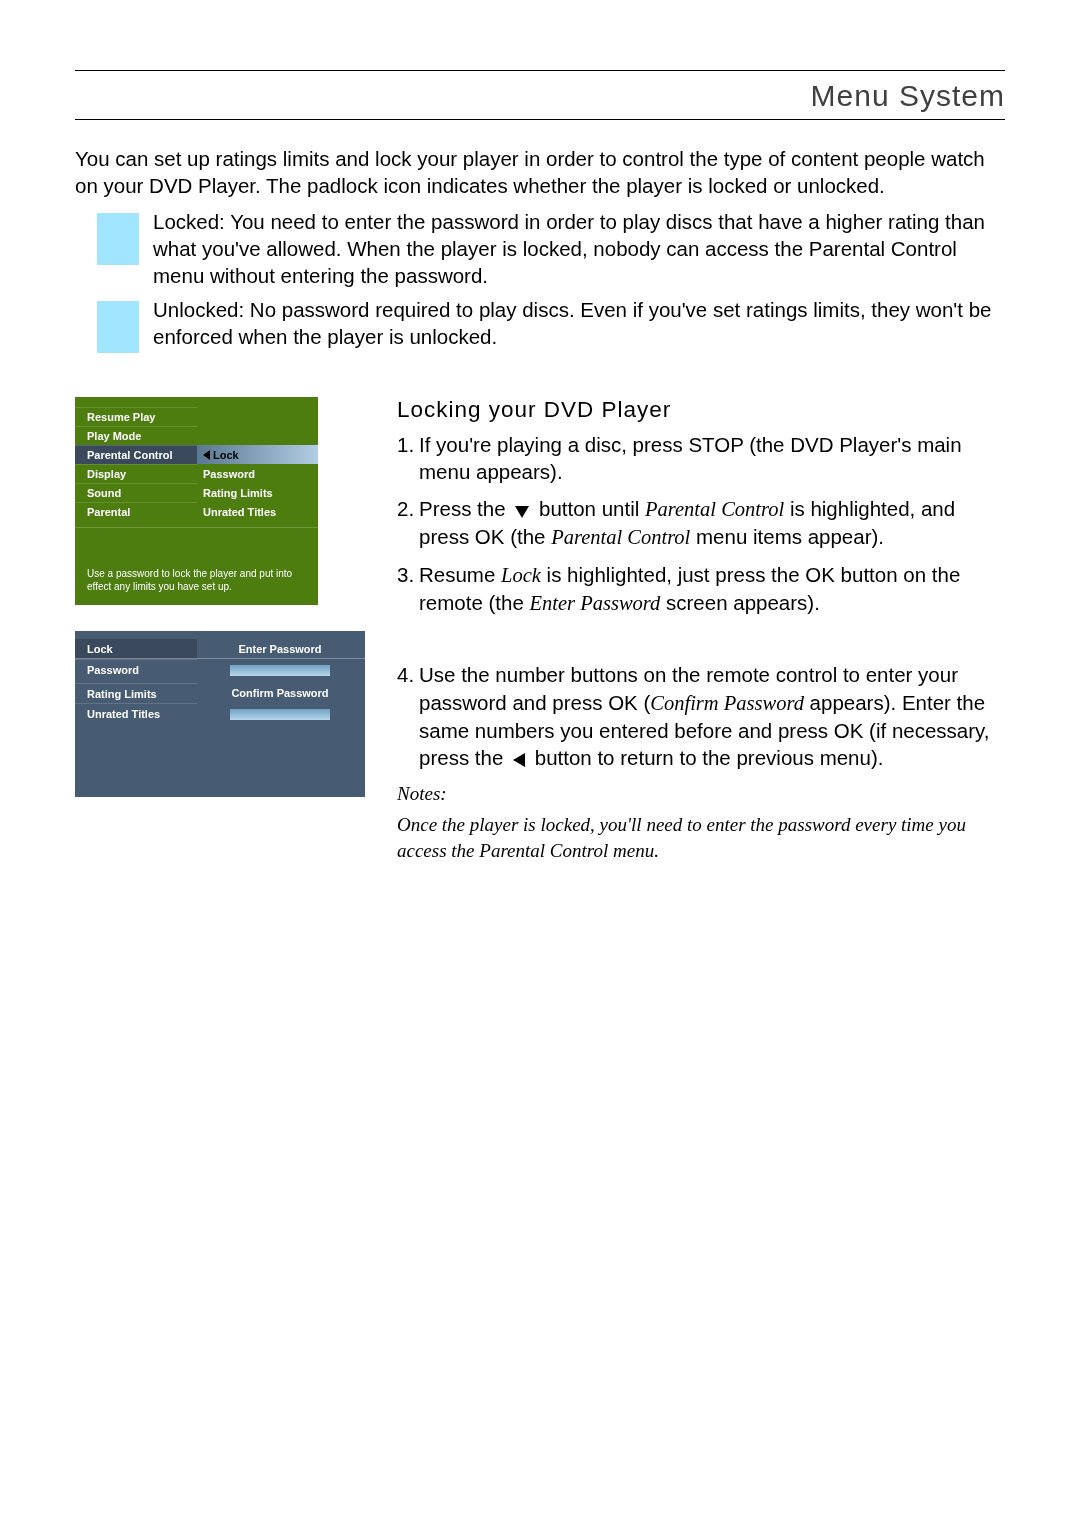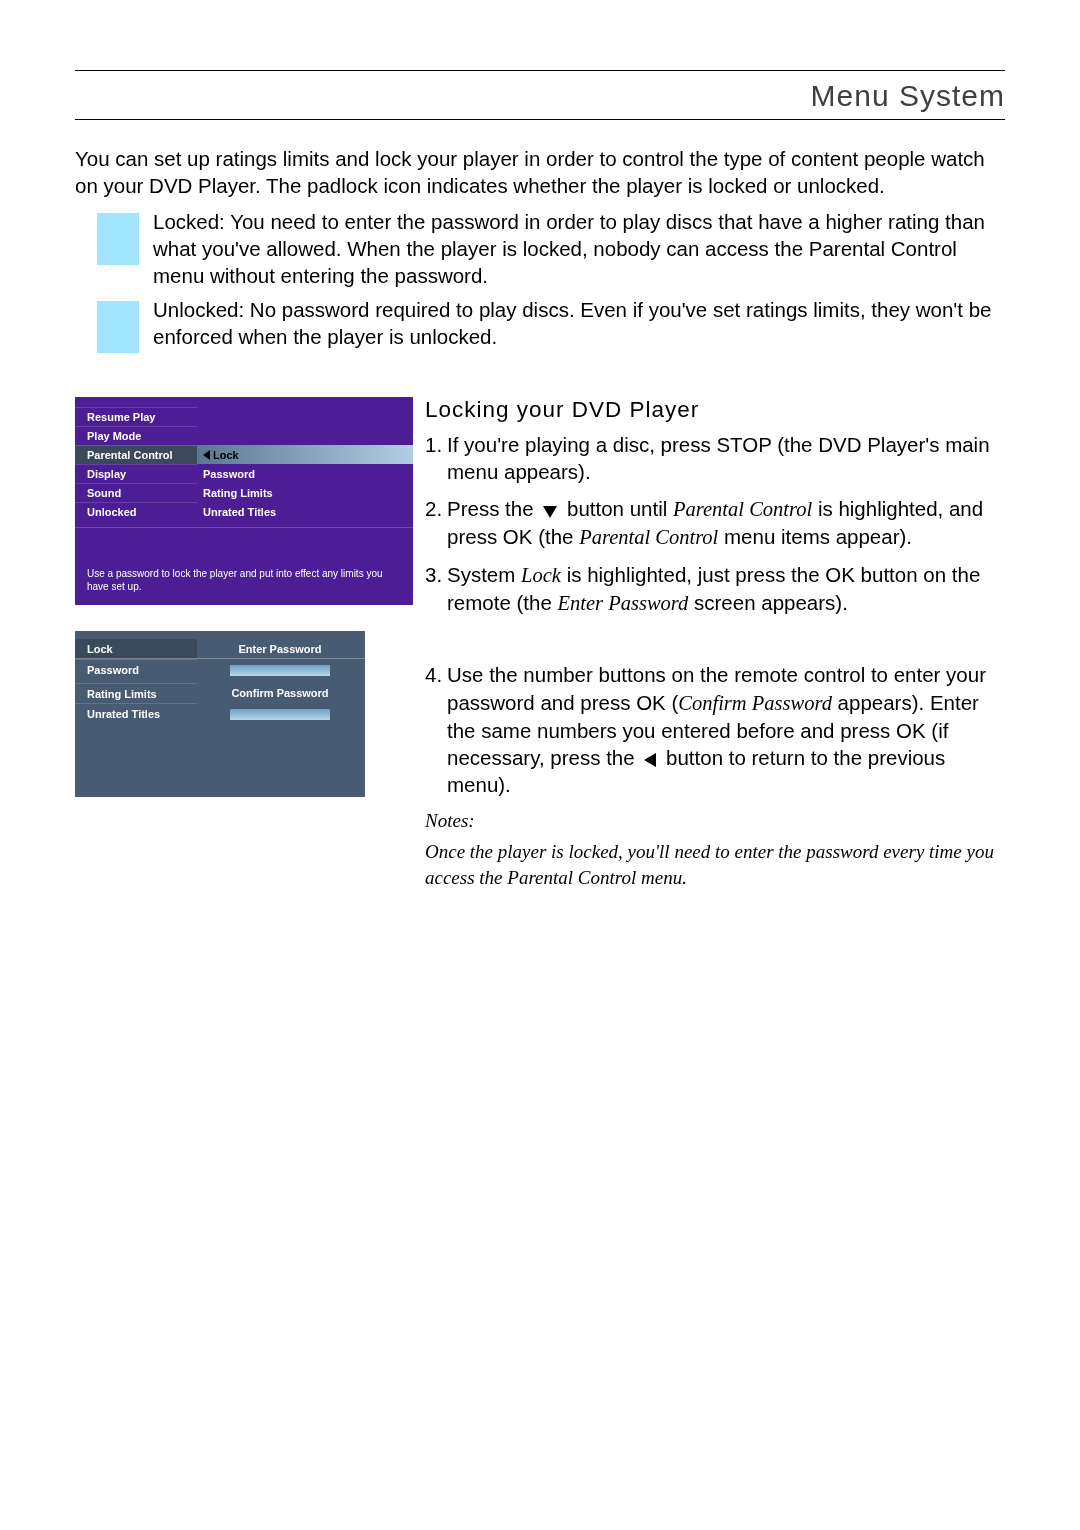--- a/index.html
+++ b/index.html
@@ -95,22 +95,22 @@
     vertical-align: -2px;
   }
   .arrow-down { border-left: 7px solid transparent; border-right: 7px solid transparent; border-top: 12px solid #000; margin: 0 4px; }
   .arrow-left { border-top: 7px solid transparent; border-bottom: 7px solid transparent; border-right: 12px solid #000; margin: 0 4px; }
   .notes-block { font-family: Georgia, 'Times New Roman', serif; font-style: italic; font-size: 19px; line-height: 1.35; margin-top: 6px; }
   .notes-head { margin-bottom: 6px; }
   .notes-block p { margin: 0 0 8px 0; }
 
   
   .ui-box {
-    width: 338px;
-    background: #4c1d95;
+    width: 243px;
+    background: #4d7c0f;
     color: #fff;
     font-family: Arial, sans-serif;
     font-size: 11px;
     font-weight: bold;
     padding: 10px 0 8px 0;
     margin-bottom: 26px;
   }
   .ui-row { display: flex; }
   .ui-left {
     flex: 0 0 122px;
@@ -222,21 +222,21 @@
           </div>
         <div class="ui-row">
             <div class="ui-left">Display</div>
             <div class="ui-right">Password</div>
           </div>
         <div class="ui-row">
             <div class="ui-left">Sound</div>
             <div class="ui-right">Rating Limits</div>
           </div>
         <div class="ui-row">
-            <div class="ui-left">Unlocked</div>
+            <div class="ui-left">Parental</div>
             <div class="ui-right">Unrated Titles</div>
           </div>
         <div class="ui-hint upper">Use a password to lock the player and put into effect any limits you have set up.</div>
       </div>
 
       <div class="ui-box2">
         <div class="ui-row ui-head-row">
           <div class="ui2-left">Lock</div>
           <div class="ui2-right">Enter Password</div>
         </div>
@@ -277,21 +277,21 @@
           <span class="ital">Parental Control</span>
           <span>is highlighted, and press OK (the</span>
           <span class="ital">Parental Control</span>
           <span>menu items appear).</span>
         </div>
       </div>
 
       <div class="step">
         <div class="n">3.</div>
         <div class="t">
-          <span>System</span>
+          <span>Resume</span>
           <span class="ital">Lock</span>
           <span>is highlighted, just press the OK button on the remote (the</span>
           <span class="ital">Enter Password</span>
           <span>screen appears).</span>
         </div>
       </div>
 
       <div style="height:34px"></div>
 
       <div class="step">

